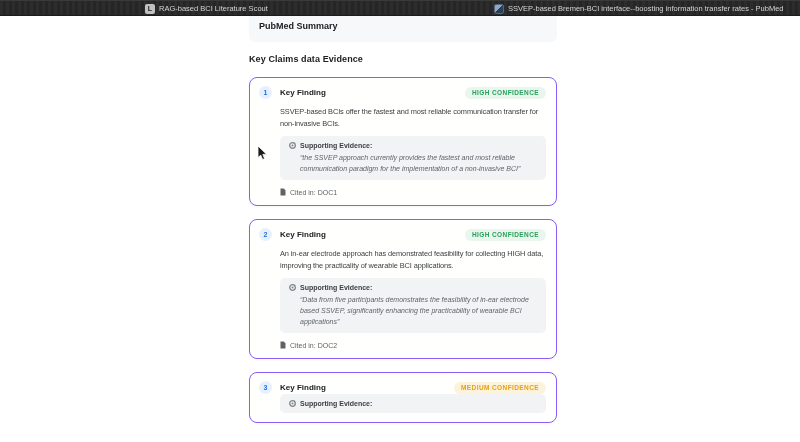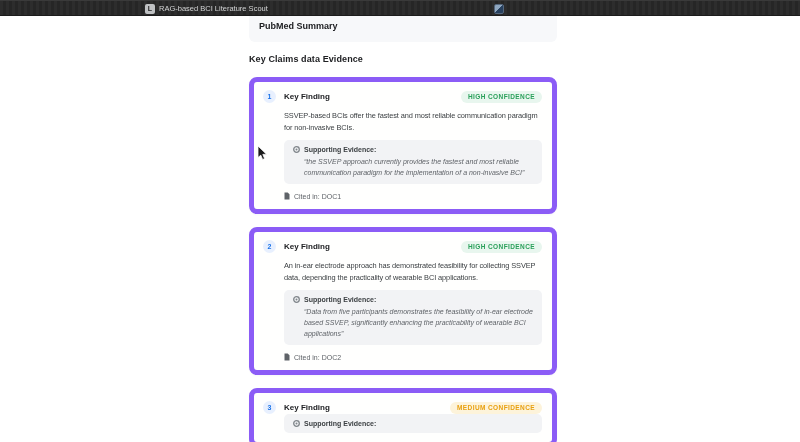--- a/index.html
+++ b/index.html
@@ -24,21 +24,21 @@
             background:linear-gradient(135deg,#8fa7c0 0 49%,#27405e 49%); border:0.5px solid #55677d; }
 
   
   .content { position:absolute; left:249px; top:16px; width:308px; }
 
   .trend-box { height:26px; background:#f7f8fa; border-radius:0 0 6px 6px;
                padding:5px 10px; font-size:9px; font-weight:600; color:#202124; }
 
   .section-heading { margin:12px 0 13px 0; font-size:9px; font-weight:700; color:#202124; letter-spacing:0.1px; }
 
-  .card { background:#fffffe; border:5px solid #8b5cf6; border-radius:8px;
+  .card { background:#fffffe; border:1px solid #8b5cf6; border-radius:8px;
           padding:8px 10px 9px 9px; margin-bottom:13px; box-shadow:0 1px 2px rgba(60,64,67,0.04); }
   .card-head { display:flex; align-items:center; }
   .num { width:13px; height:13px; border-radius:50%; background:#e8f0fe; color:#1a73e8;
          font-size:7px; font-weight:600; display:flex; align-items:center; justify-content:center; flex:none; }
   .card-title { margin-left:8px; font-size:8px; font-weight:700; color:#202124; }
   .conf { margin-left:auto; font-size:6.5px; font-weight:700; letter-spacing:0.4px;
           padding:2.5px 7px; border-radius:8px; white-space:nowrap; }
   .conf.high   { color:#2aa05a; background:#e8f6ee; }
   .conf.medium { color:#e8a010; background:#fdf3da; }
 
@@ -62,38 +62,39 @@
 
 <div id="screen">
 
   <div class="taskbar">
     <div class="win win1">
       <span class="app-ico">L</span>
       <span>RAG-based BCI Literature Scout</span>
     </div>
     <div class="win win2">
       <span class="pm-ico"></span>
+      <span>SSVEP-based Bremen-BCI interface--boosting information transfer rates - PubMed</span>
     </div>
   </div>
 
   <div class="content">
 
     <div class="trend-box">
       <span>PubMed Summary</span>
     </div>
 
     <div class="section-heading">Key Claims data Evidence</div>
 
     <div class="card">
       <div class="card-head">
         <span class="num">1</span>
         <span class="card-title">Key Finding</span>
         <span class="conf high">HIGH CONFIDENCE</span>
       </div>
-      <div class="card-body">SSVEP-based BCIs offer the fastest and most reliable communication paradigm for non-invasive BCIs.</div>
+      <div class="card-body">SSVEP-based BCIs offer the fastest and most reliable communication transfer for non-invasive BCIs.</div>
       <div class="evidence">
         <div class="ev-head">
           <svg class="icon-svg" width="7" height="7" viewBox="0 0 7 7">
               <circle cx="3.5" cy="3.5" r="2.8" fill="none" stroke="#80868b" stroke-width="1.3"></circle>
               <circle cx="3.5" cy="3.5" r="1" fill="#80868b"></circle>
             </svg>
           <span>Supporting Evidence:</span>
         </div>
         <div class="ev-quote">“the SSVEP approach currently provides the fastest and most reliable communication paradigm for the implementation of a non-invasive BCI”</div>
       </div>
@@ -104,21 +105,21 @@
         <span><span>Cited in:</span>&nbsp;<span>DOC1</span></span>
       </div>
     </div>
 
     <div class="card">
       <div class="card-head">
         <span class="num">2</span>
         <span class="card-title">Key Finding</span>
         <span class="conf high">HIGH CONFIDENCE</span>
       </div>
-      <div class="card-body">An in-ear electrode approach has demonstrated feasibility for collecting SSVEP data, depending the practicality of wearable BCI applications.</div>
+      <div class="card-body">An in-ear electrode approach has demonstrated feasibility for collecting HIGH data, improving the practicality of wearable BCI applications.</div>
       <div class="evidence">
         <div class="ev-head">
           <svg class="icon-svg" width="7" height="7" viewBox="0 0 7 7">
               <circle cx="3.5" cy="3.5" r="2.8" fill="none" stroke="#80868b" stroke-width="1.3"></circle>
               <circle cx="3.5" cy="3.5" r="1" fill="#80868b"></circle>
             </svg>
           <span>Supporting Evidence:</span>
         </div>
         <div class="ev-quote">“Data from five participants demonstrates the feasibility of in-ear electrode based SSVEP, significantly enhancing the practicability of wearable BCI applications”</div>
       </div>

